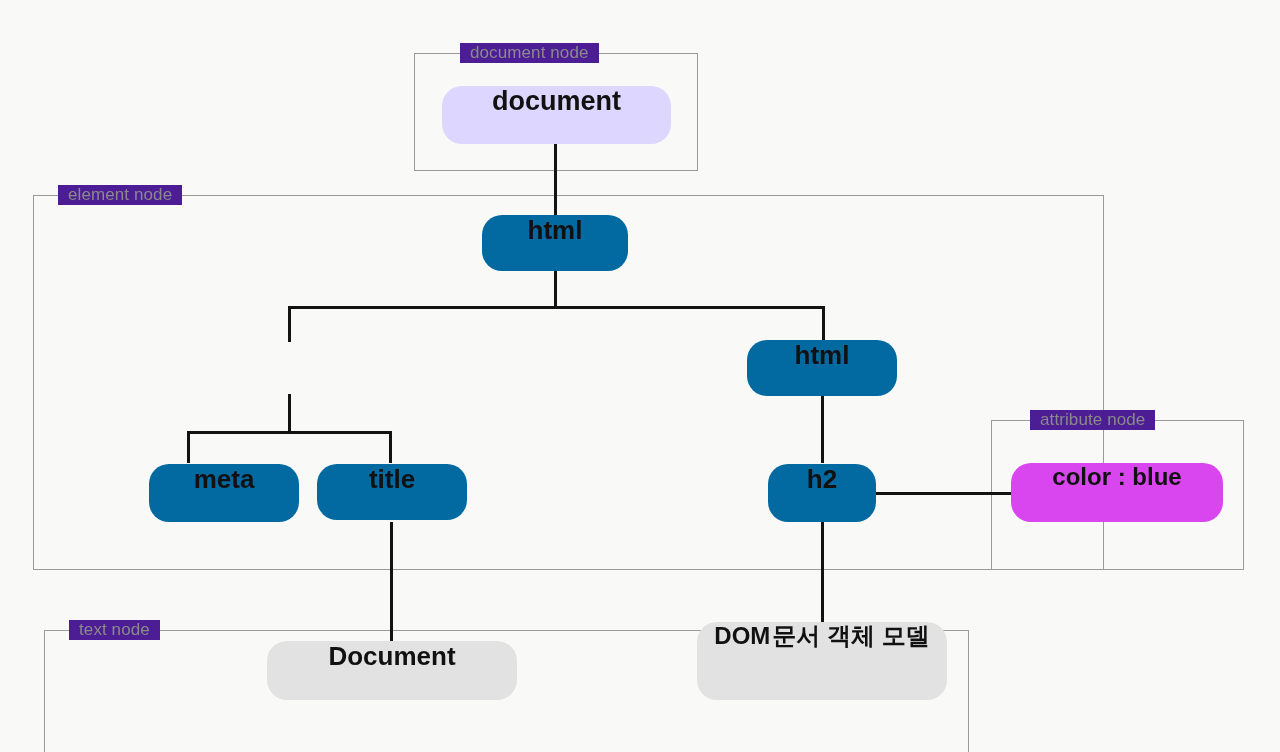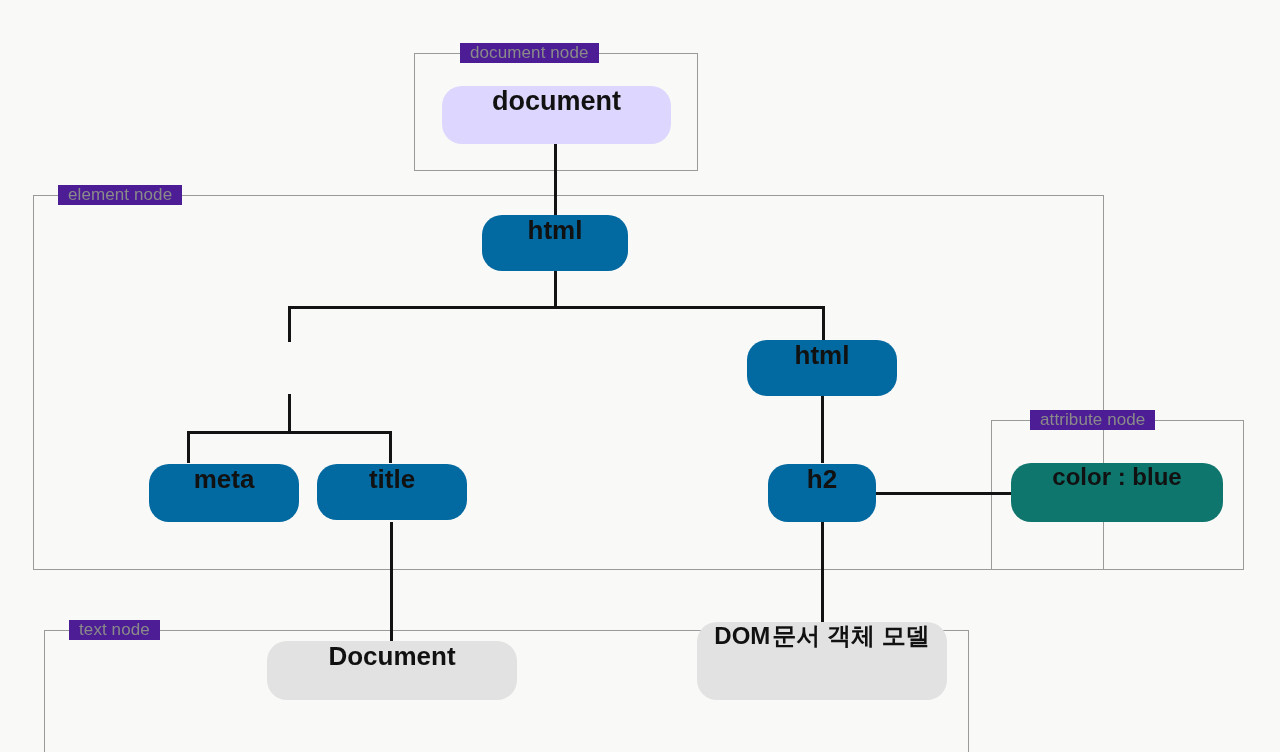--- a/index.html
+++ b/index.html
@@ -48,21 +48,21 @@
     justify-content: center;
     border-radius: 20px;
     font-weight: bold;
     color: #111111;
     text-align: center;
     z-index: 5;
     line-height: 1.18;
   }
   .node.doc      { background: #ddd6fe; }
   .node.element  { background: #0369a1; }
-  .node.attr     { background: #0f766e; }
+  .node.attr     { background: #d946ef; }
   .node.text     { background: #e2e2e2; }
 
   
   .conn {
     position: absolute;
     background: #131313;
     z-index: 3;
   }
   .conn.v { width: 3px; }
   .conn.h { height: 3px; }

